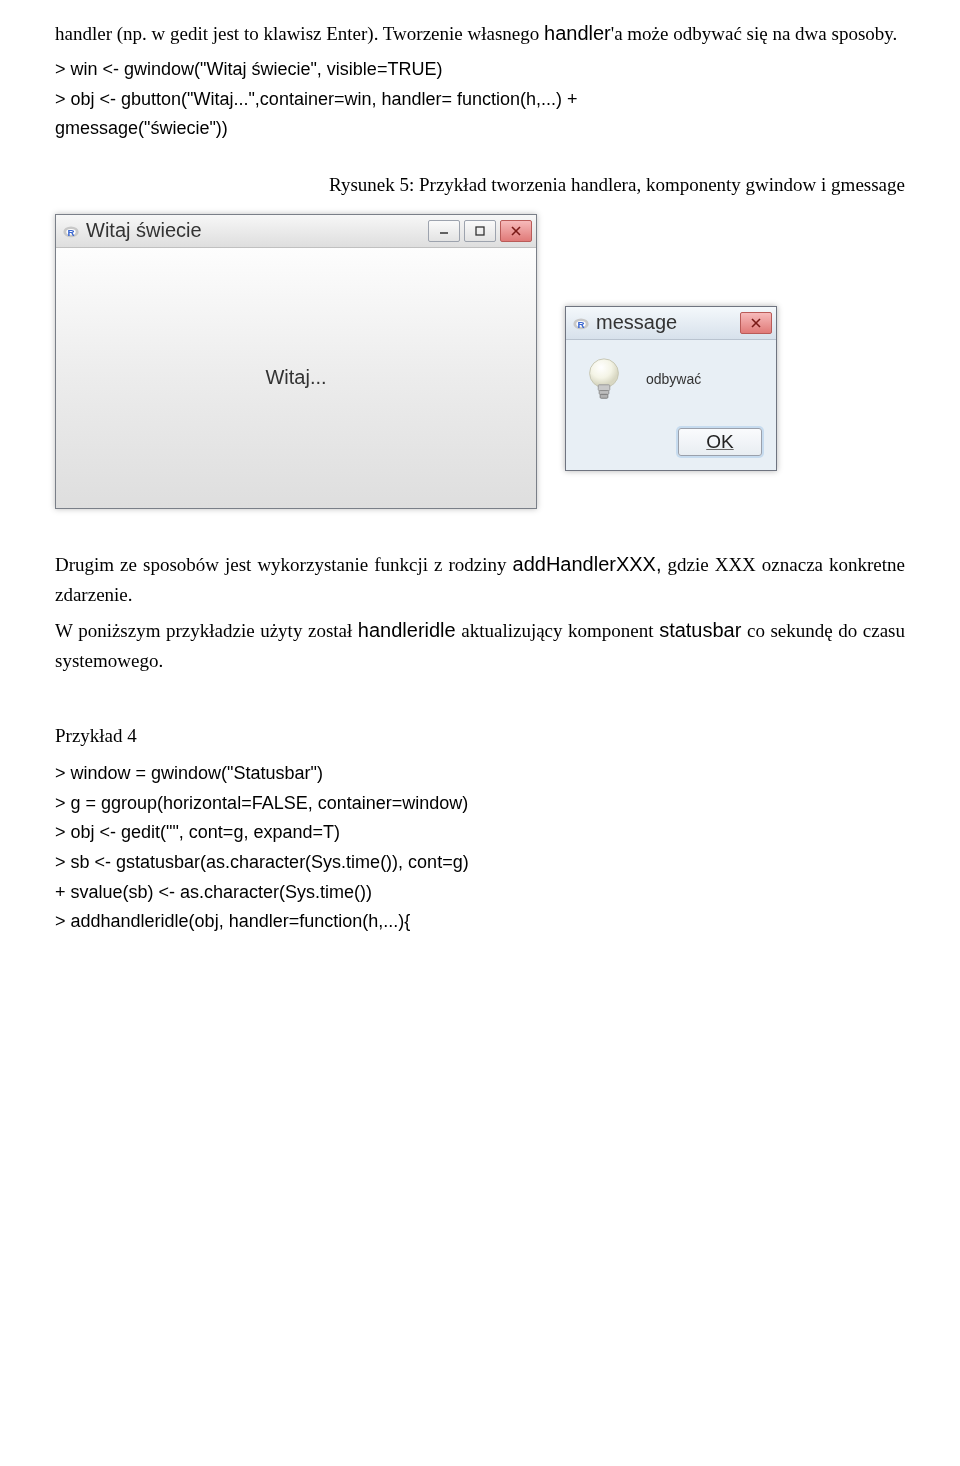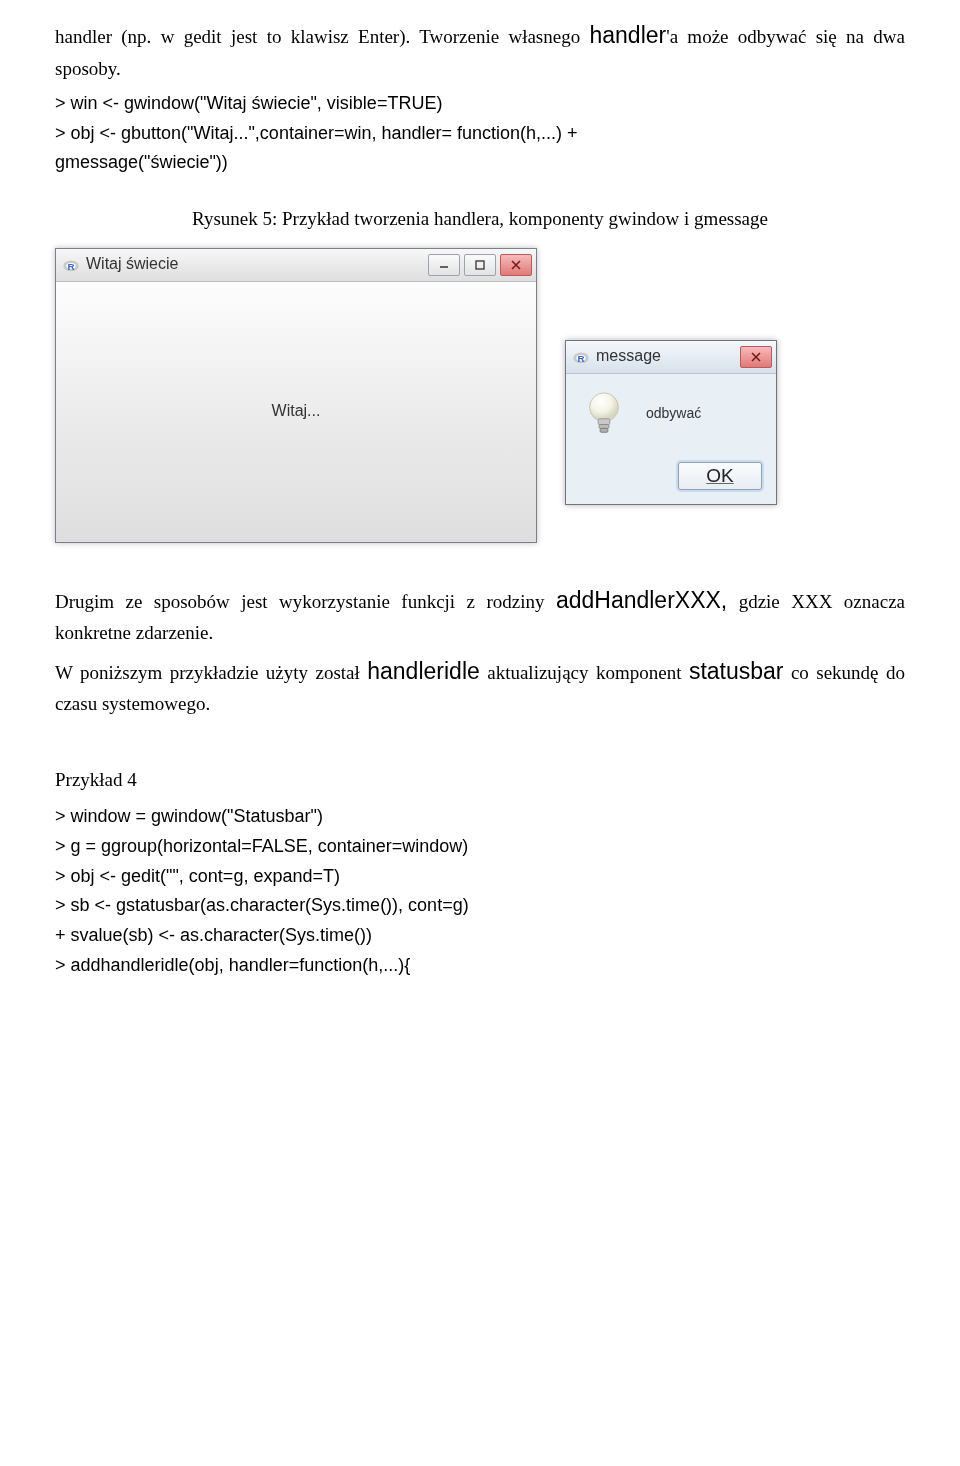--- a/index.html
+++ b/index.html
@@ -21,28 +21,28 @@
     text-align: justify;
     margin: 0 0 6px 0;
   }
   .monosec {
     font-family: Verdana, Geneva, sans-serif;
     font-size: 18px;
     line-height: 1.65;
   }
   .mono-inline {
     font-family: Verdana, Geneva, sans-serif;
-    font-size: 23px;
+    font-size: 20px;
   }
   .label {
     margin-top: 22px;
     margin-bottom: 8px;
   }
   .figcap {
-    text-align: center;
+    text-align: right;
     margin: 26px 0 14px 0;
   }
   .figure-row {
     display: flex;
     align-items: flex-start;
     gap: 28px;
     margin: 10px 0 0 0;
   }
 
   
@@ -64,21 +64,21 @@
   }
   .r-logo {
     width: 18px; height: 18px;
     display:flex; align-items:center; justify-content:center;
     margin-right: 6px;
   }
   .r-logo svg { display:block; }
   .title-text {
     flex: 1;
     color: #333;
-    font-size: 16px;
+    font-size: 20px;
   }
   .winctrls {
     display:flex; gap:4px;
   }
   .winbtn {
     width: 30px; height: 20px;
     border: 1px solid #9da3ae;
     border-radius: 2px;
     background: linear-gradient(#fafafa,#e3e3e3);
     display:flex; align-items:center; justify-content:center;
@@ -90,21 +90,21 @@
     border-color:#b95b58;
     color:#7a1a17;
   }
   .clientarea {
     background: linear-gradient(#fdfdfd 0%, #ececec 50%, #dedede 100%);
     height: 260px;
     position: relative;
     display:flex; align-items:center; justify-content:center;
   }
   .big-button {
-    font-size: 16px;
+    font-size: 20px;
     color:#333;
     padding: 2px 10px;
   }
 
   
   .dialog {
     width: 210px;
     border: 1px solid #6f7480;
     box-shadow: 0 0 6px rgba(0,0,0,0.3);
     background: #e8eff5;

